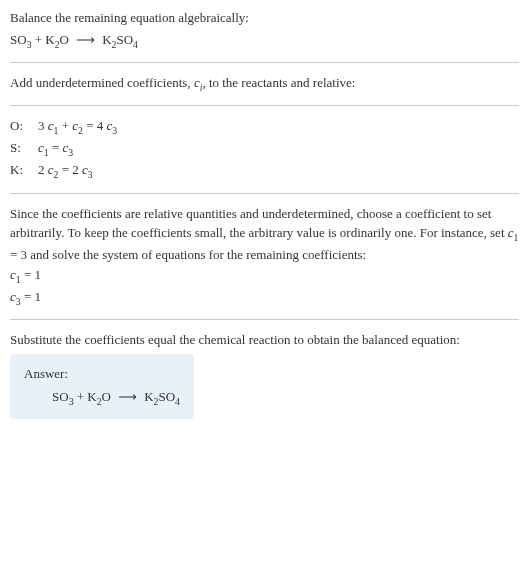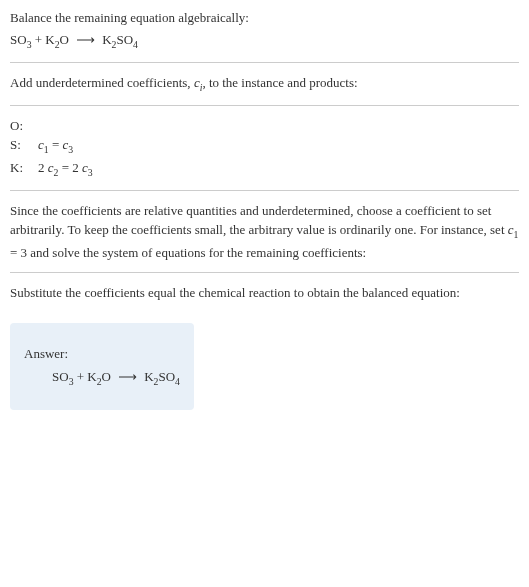--- a/index.html
+++ b/index.html
@@ -41,23 +41,23 @@
     .eqrow {
       display: flex;
       align-items: baseline;
     }
     .eqlabel {
       width: 28px;
     }
     .answer-box {
       background: #e8f0f8;
       border-radius: 4px;
-      padding: 21px 14px;
+      padding: 10px 14px;
       display: inline-block;
-      margin-top: 20px;
+      margin-top: 4px;
     }
     .answer-label {
       margin-bottom: 4px;
     }
     .answer-eq {
       padding-left: 28px;
     }
   </style>
 </head>
 <body>
@@ -68,46 +68,49 @@
     <span><span>SO</span><sub>3</sub></span><span><span> + K</span><sub>2</sub><span>O</span></span>
     <span class="arrow">⟶</span>
     <span><span>K</span><sub>2</sub><span>SO</span><sub>4</sub></span>
   </div>
 </div>
 
 <hr class="divider">
 
 <div class="section">
   <div>
-    <span>Add underdetermined coefficients, </span><span class="italic">c</span><sub class="italic">i</sub><span>, to the instance and products:</span>
+    <span>Add underdetermined coefficients, </span><span class="italic">c</span><sub class="italic">i</sub><span>, to the reactants and relative:</span>
   </div>
 </div>
 
 <hr class="divider">
 
 <div class="section">
   <div class="eqrow">
     <span class="eqlabel">O:</span>
+    <span><span>3 </span><span class="italic">c</span><sub>1</sub><span> + </span><span class="italic">c</span><sub>2</sub><span> = 4 </span><span class="italic">c</span><sub>3</sub></span>
   </div>
   <div class="eqrow">
     <span class="eqlabel">S:</span>
     <span><span class="italic">c</span><sub>1</sub><span> = </span><span class="italic">c</span><sub>3</sub></span>
   </div>
   <div class="eqrow">
     <span class="eqlabel">K:</span>
     <span><span>2 </span><span class="italic">c</span><sub>2</sub><span> = 2 </span><span class="italic">c</span><sub>3</sub></span>
   </div>
 </div>
 
 <hr class="divider">
 
 <div class="section">
   <div>
     <span>Since the coefficients are relative quantities and underdetermined, choose a coefficient to set arbitrarily. To keep the coefficients small, the arbitrary value is ordinarily one. For instance, set </span><span class="italic">c</span><sub>1</sub><span> = 3 and solve the system of equations for the remaining coefficients:</span>
   </div>
+  <div><span class="italic">c</span><sub>1</sub><span> = 1</span></div>
+  <div><span class="italic">c</span><sub>3</sub><span> = 1</span></div>
 </div>
 
 <hr class="divider">
 
 <div class="section">
   <div>Substitute the coefficients equal the chemical reaction to obtain the balanced equation:</div>
   <div class="answer-box">
     <div class="answer-label">Answer:</div>
     <div class="answer-eq">
       <span>SO</span><sub>3</sub><span> + K</span><sub>2</sub><span>O</span>

